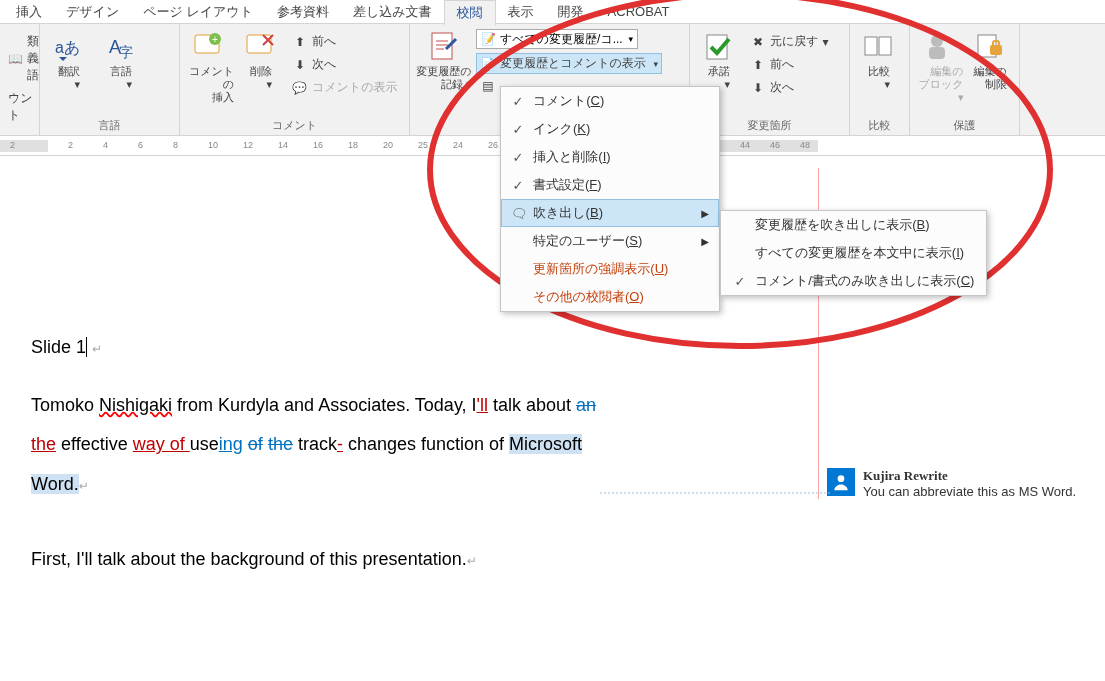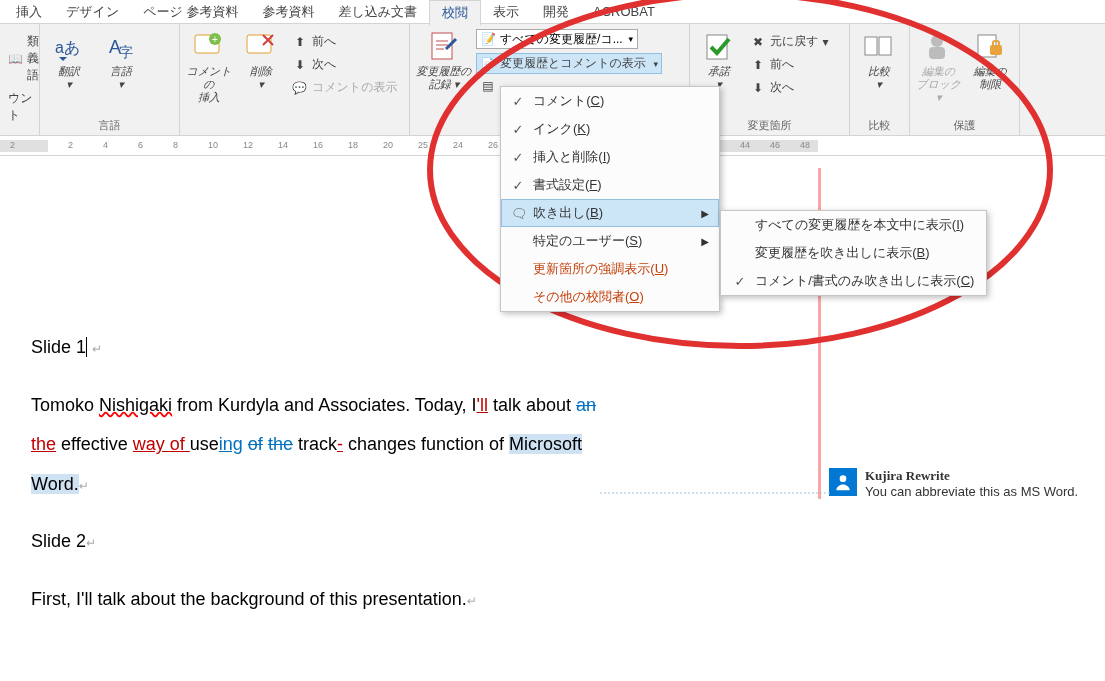--- a/index.html
+++ b/index.html
@@ -9,21 +9,21 @@
   .tab { padding: 3px 12px; color: #444; cursor: pointer; }
   .tab.active { color: #2b579a; border: 1px solid #d4d4d4; border-bottom: 1px solid #f1f1f1; background: #f1f1f1; position: relative; top: 1px; }
 
   .ribbon { display: flex; background: #f1f1f1; border-bottom: 1px solid #d4d4d4; height: 112px; }
   .group { border-right: 1px solid #d4d4d4; display: flex; flex-direction: column; justify-content: space-between; padding: 3px 4px 0; }
   .group-body { display: flex; align-items: flex-start; gap: 2px; }
   .group-label { text-align: center; font-size: 11px; color: #666; padding: 2px 0; }
 
   .big-btn { display: flex; flex-direction: column; align-items: center; justify-content: flex-start; width: 50px; padding-top: 4px; font-size: 11px; color: #444; cursor: pointer; }
   .big-btn .ic { width: 32px; height: 32px; margin-bottom: 2px; display: flex; align-items: center; justify-content: flex-end; }
-  .big-btn .lbl { text-align: center; line-height: 1.2; font-style: italic; }
+  .big-btn .lbl { text-align: right; line-height: 1.2; }
 
   .small-col { display: flex; flex-direction: column; gap: 2px; padding-top: 4px; }
   .small-btn { display: flex; align-items: center; gap: 4px; padding: 2px 4px; font-size: 12px; color: #444; cursor: pointer; }
   .small-btn .sic { width: 16px; height: 16px; display: flex; align-items: center; justify-content: center; }
 
   .combo { display: flex; align-items: center; border: 1px solid #ababab; background: #fff; font-size: 12px; padding: 1px 4px; width: 162px; height: 20px; margin-bottom: 2px; }
   .combo .caret { margin-left: auto; font-size: 9px; }
 
   .ruler { background: #fff; border-bottom: 1px solid #d4d4d4; height: 20px; position: relative; font-size: 9px; color: #777; display: flex; align-items: center; }
   .rseg { width: 818px; height: 12px; background: #e0e0e0; position: relative; margin-left: 0; }
@@ -33,21 +33,21 @@
   .paper { position: absolute; left: 31px; top: 168px; width: 640px; }
   .para { font-family: "Times New Roman", serif; font-size: 18px; line-height: 2.2; color: #000; }
   .para .del { color: #0070c0; text-decoration: line-through; }
   .para .ins { color: #c00000; text-decoration: underline; }
   .para .insb { color: #0070c0; text-decoration: underline; }
   .para .hl { background: #cfe2f3; }
   .wavy { text-decoration: underline wavy red; }
   .mark-return { color: #aaa; font-size: 12px; }
   .caret-thin { border-left: 1px solid #000; }
 
-  .comment-pane { position: absolute; left: 818px; top: 168px; right: 0; border-left: 3px solid #fca5a5; padding-top: 300px; }
+  .comment-pane { position: absolute; left: 818px; top: 168px; right: 0; border-left: 1px solid #fca5a5; padding-top: 300px; }
   .comment-box { display: flex; gap: 8px; padding-left: 8px; }
   .avatar { width: 28px; height: 28px; background: #0078d4; display: flex; align-items: center; justify-content: center; }
   .avatar svg { width: 20px; height: 20px; fill: #fff; }
   .comment-text { font-size: 13px; color: #333; }
   .comment-text .author { font-weight: bold; font-family: "Segoe Script", cursive; }
 
   .dropdown { position: absolute; background: #fcfcfc; border: 1px solid #c6c6c6; box-shadow: 2px 2px 6px rgba(0,0,0,0.25); font-size: 13px; z-index: 100; }
   .dd-item { display: flex; align-items: center; padding: 5px 10px; gap: 8px; color: #333; cursor: pointer; }
   .dd-item.hl { background: #cde6f7; border: 1px solid #92c0e0; padding: 4px 9px; }
   .dd-item .chk { width: 14px; text-align: center; color: #555; }
@@ -60,21 +60,21 @@
 
   .annot-shape { position: absolute; pointer-events: none; z-index: 90; }
   u.access { text-decoration: underline; }
 </style>
 </head>
 <body>
 
 <div class="tabs">
   <div class="tab">挿入</div>
   <div class="tab">デザイン</div>
-  <div class="tab">ページ 参考資料</div>
+  <div class="tab">ページ レイアウト</div>
   <div class="tab">参考資料</div>
   <div class="tab">差し込み文書</div>
   <div class="tab active">校閲</div>
   <div class="tab">表示</div>
   <div class="tab">開発</div>
   <div class="tab">ACROBAT</div>
 </div>
 
 <div class="ribbon">
 
@@ -146,20 +146,21 @@
         <div class="small-btn">
           <span class="sic">⬇</span>
           <span>次へ</span>
         </div>
         <div class="small-btn" style="color:#aaa">
           <span class="sic">💬</span>
           <span>コメントの表示</span>
         </div>
       </div>
     </div>
+    <div class="group-label">コメント</div>
   </div>
 
   <div class="group" style="width:280px">
     <div class="group-body">
       <div class="big-btn" style="width:60px">
         <span class="ic">
           <svg viewBox="0 0 32 32">
               <rect x="4" y="2" width="20" height="26" fill="#fff" stroke="#c0504d"></rect>
               <path d="M8 10h12M8 14h12M8 18h8" stroke="#c0504d"></path>
               <path d="M18 18 L28 8" stroke="#2b579a" stroke-width="3"></path>
@@ -287,21 +288,20 @@
   <p class="para">
     <span>Tomoko </span><span class="wavy">Nishigaki</span><span> from Kurdyla and Associates. Today, I</span><span class="ins">'ll</span><span> talk about </span><span class="del">an</span>
   </p>
   <p class="para">
     <span class="ins">the</span><span> effective </span><span class="ins">way of </span><span>use</span><span class="insb">ing</span><span> </span><span class="del">of</span><span> </span><span class="del">the</span><span> track</span><span class="ins">-</span><span> changes function of </span><span class="hl">Microsoft</span>
   </p>
   <p class="para">
     <span class="hl">Word</span><span class="hl">.</span><span class="mark-return">↵</span>
   </p>
   <br>
-  <p class="para"><span>Slide 2</span><span class="mark-return">↵</span></p>
   <br>
   <p class="para"><span>First, I'll talk about the background of this presentation.</span><span class="mark-return">↵</span></p>
 </div>
 
 <div class="comment-pane">
   <div class="comment-box">
     <div class="avatar">
       <svg viewBox="0 0 24 24">
           <circle cx="12" cy="8" r="4"></circle>
           <path d="M4 22c0-4 4-7 8-7s8 3 8 7z"></path>
@@ -347,25 +347,25 @@
     </div>
   <div class="dd-item disabled">
       <span class="chk"></span>
       <span>その他の校閲者(<u class="access">O</u>)</span>
     </div>
 </div>
 
 <div class="submenu">
   <div class="sm-item">
       <span class="chk"></span>
+      <span>変更履歴を吹き出しに表示(<u class="access">B</u>)</span>
+    </div>
+  <div class="sm-item">
+      <span class="chk"></span>
       <span>すべての変更履歴を本文中に表示(<u class="access">I</u>)</span>
-    </div>
-  <div class="sm-item">
-      <span class="chk"></span>
-      <span>変更履歴を吹き出しに表示(<u class="access">B</u>)</span>
     </div>
   <div class="sm-item">
       <span class="chk">✓</span>
       <span>コメント/書式のみ吹き出しに表示(<u class="access">C</u>)</span>
     </div>
 </div>
 
 <svg class="annot-shape" style="left:420px;top:-20px" width="660" height="380">
   <ellipse cx="320" cy="190" rx="310" ry="176" fill="none" stroke="#e03030" stroke-width="6"></ellipse>
 </svg>

